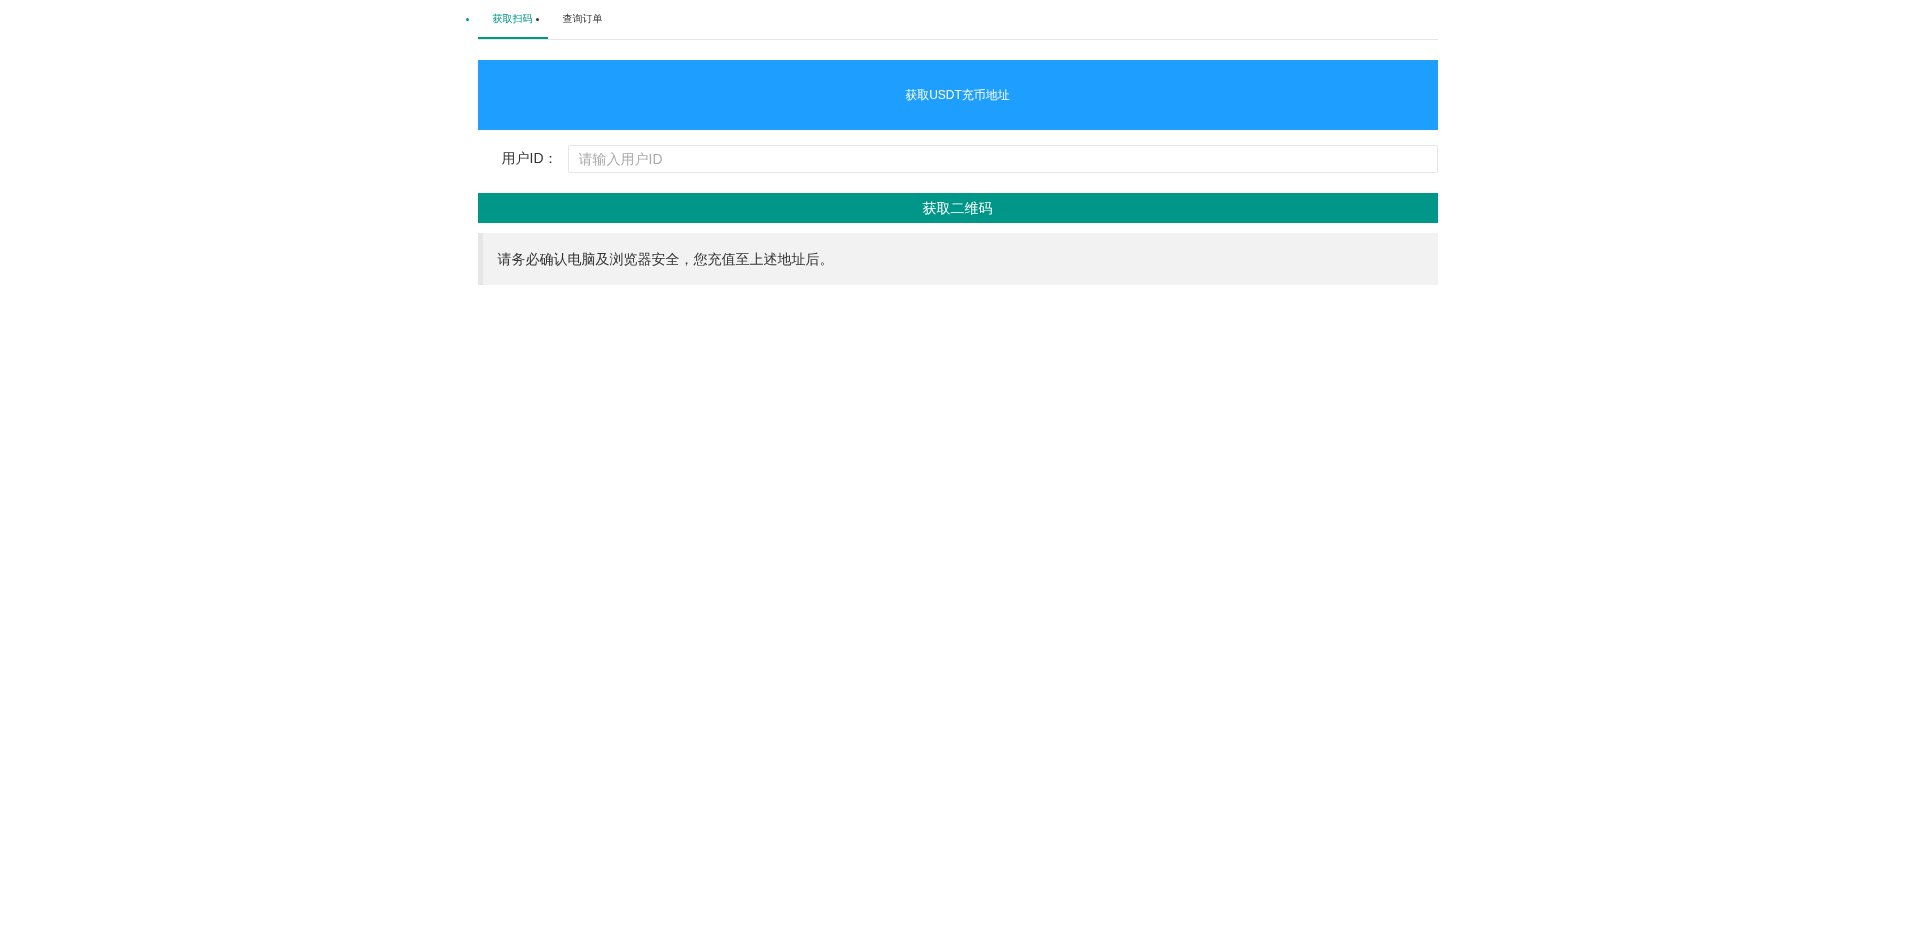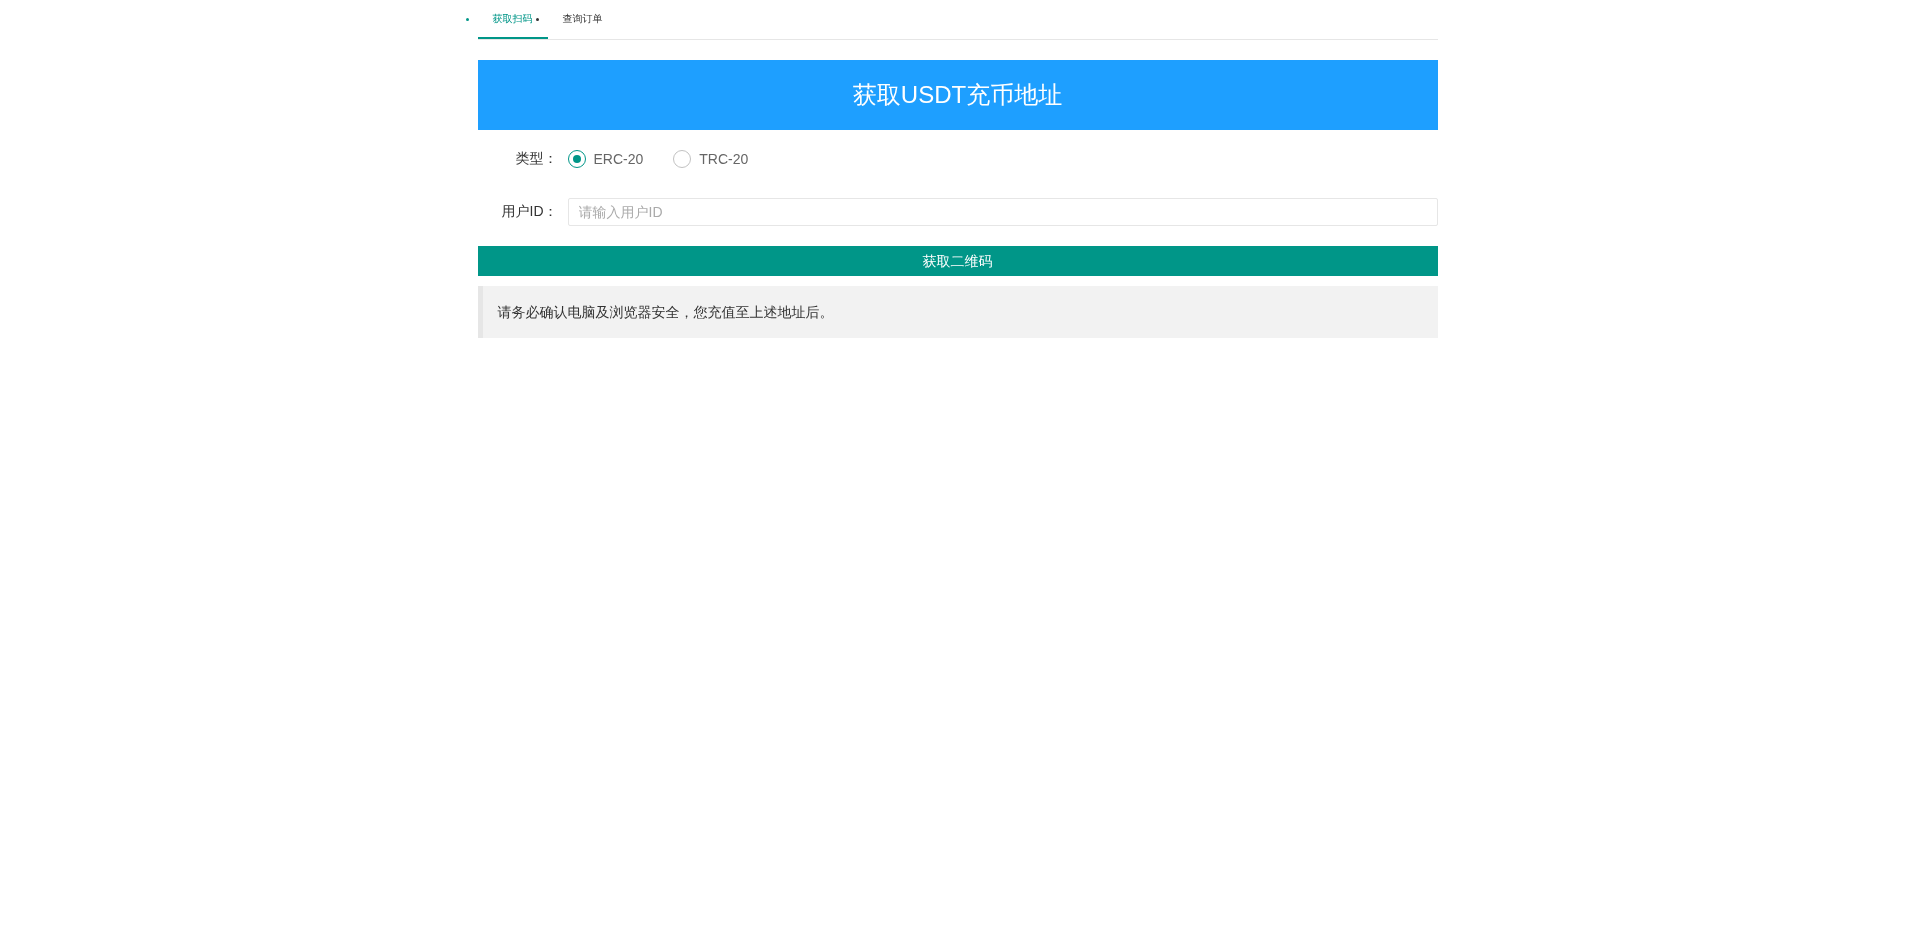--- a/index.html
+++ b/index.html
@@ -43,21 +43,21 @@
       height: 2px;
       background-color: #009688;
     }
     .tab-content {
       padding-top: 20px;
     }
     .banner {
       background-color: #1E9FFF;
       color: #fff;
       text-align: center;
-      font-size: 24px;
+      font-size: 12px;
       line-height: 70px;
       height: 70px;
       margin-bottom: 10px;
     }
     .form-item {
       display: flex;
       align-items: center;
       margin-bottom: 15px;
       min-height: 38px;
     }
@@ -154,35 +154,20 @@
       <span>查询订单</span>
     </li>
   </ul>
 
   <div class="tab-content">
 
     <div class="banner">
       <span>获取USDT充币地址</span>
     </div>
 
-    <div class="form-item">
-      <label class="form-label">类型：</label>
-      <div class="form-control">
-        <div class="radio-group">
-          <div class="radio-item checked">
-            <span class="radio-circle"></span>
-            <span class="radio-label">ERC-20</span>
-          </div>
-          <div class="radio-item">
-            <span class="radio-circle"></span>
-            <span class="radio-label">TRC-20</span>
-          </div>
-        </div>
-      </div>
-    </div>
 
     <div class="form-item">
       <label class="form-label">用户ID：</label>
       <div class="form-control">
         <input type="text" class="text-input" placeholder="请输入用户ID" style="">
       </div>
     </div>
 
     <button class="submit-btn">
       <span>获取二维码</span>

